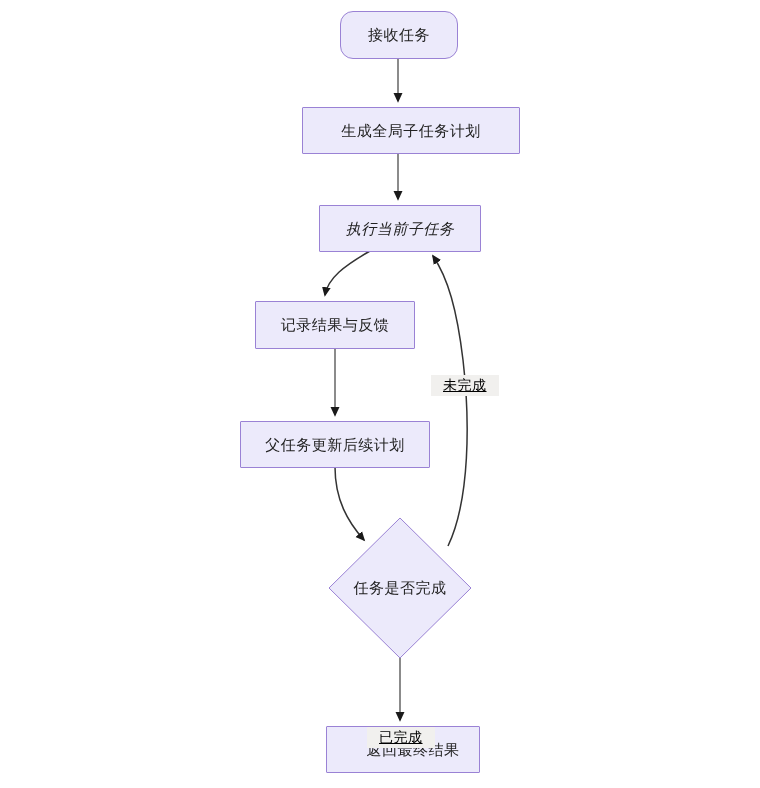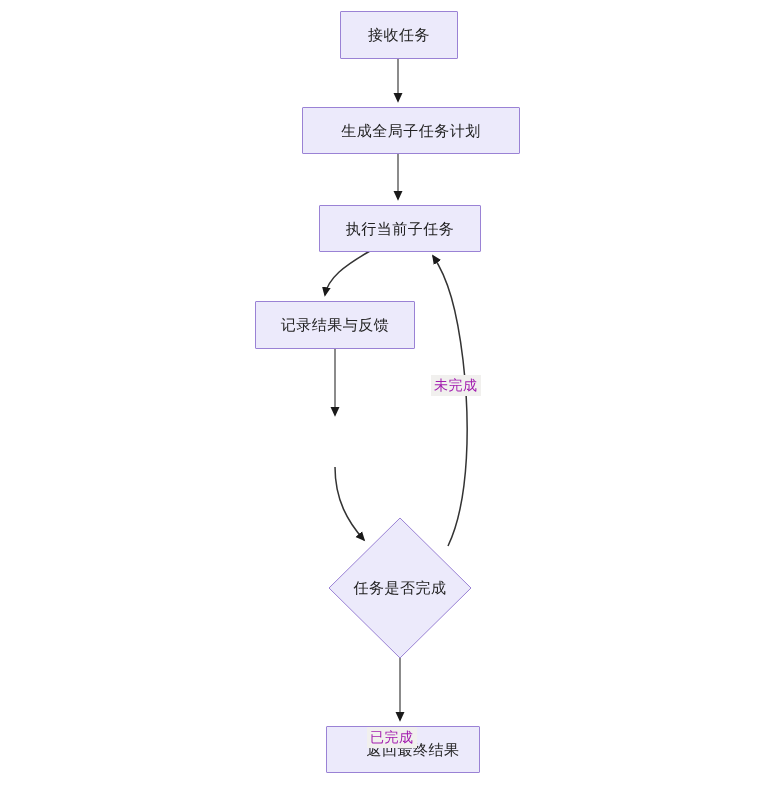--- a/index.html
+++ b/index.html
@@ -58,26 +58,27 @@
     left: 0;
     top: 0;
   }
   .decision .node-label {
     position: relative;
     z-index: 2;
   }
   .edge-label {
     position: absolute;
     background: #F1F0EE;
-    color: #a21caf;
+    color: #000000;
     font-size: 14px;
     line-height: 1.2;
-    padding: 2px 3px;
+    padding: 2px 12px;
     white-space: nowrap;
     letter-spacing: 0.5px;
+    text-decoration: underline;
   }
 </style>
 </head>
 <body>
 
 <div id="diagram-root">
 
   <svg id="edge-layer" viewBox="0 0 760 788" width="760" height="788" xmlns="http://www.w3.org/2000/svg">
     <defs>
       <marker id="arrow-straight" viewBox="0 0 12 12" refX="9" refY="6" markerWidth="7" markerHeight="7" orient="auto-start-reverse">
@@ -96,36 +97,39 @@
 
     <path d="M 335 347 L 335 415" fill="none" stroke="#6E6E6E" stroke-width="1.6" marker-end="url(#arrow-straight)"></path>
 
     <path d="M 335 467 C 335 500, 348 522, 364 540" fill="none" stroke="#333333" stroke-width="1.5" marker-end="url(#arrow-curve)"></path>
 
     <path d="M 448 546 C 470 500, 470 420, 463 360 C 457 310, 448 278, 433 256" fill="none" stroke="#333333" stroke-width="1.5" marker-end="url(#arrow-curve)"></path>
 
     <path d="M 400 658 L 400 720" fill="none" stroke="#6E6E6E" stroke-width="1.6" marker-end="url(#arrow-straight)"></path>
   </svg>
 
-  <div class="node" style="left:340px; top:11px; width:118px; height:48px;">
+  <div class="node" style="left:340px; top:11px; width:118px; height:48px;border-radius:13px;">
     <span class="node-label">接收任务</span>
   </div>
 
   <div class="node" style="left:302px; top:107px; width:218px; height:47px;">
     <span class="node-label">生成全局子任务计划</span>
   </div>
 
-  <div class="node" style="left:319px; top:205px; width:162px; height:47px;">
+  <div class="node" style="left:319px; top:205px; width:162px; height:47px;font-style:italic;">
     <span class="node-label">执行当前子任务</span>
   </div>
 
   <div class="node" style="left:255px; top:301px; width:160px; height:48px;">
     <span class="node-label">记录结果与反馈</span>
   </div>
 
+  <div class="node" style="left:240px; top:421px; width:190px; height:47px;">
+    <span class="node-label">父任务更新后续计划</span>
+  </div>
 
   <div class="decision" style="left:328px; top:517px; width:144px; height:142px;">
     <svg width="144" height="142" viewBox="0 0 144 142" xmlns="http://www.w3.org/2000/svg">
       <polygon points="72,1 143,71 72,141 1,71" fill="#ECEAFB" stroke="#9A82D5" stroke-width="1"></polygon>
     </svg>
     <span class="node-label">任务是否完成</span>
   </div>
 
   <div class="node" style="left:326px; top:726px; width:154px; height:47px;padding-left:20px;">
     <span class="node-label">返回最终结果</span>

